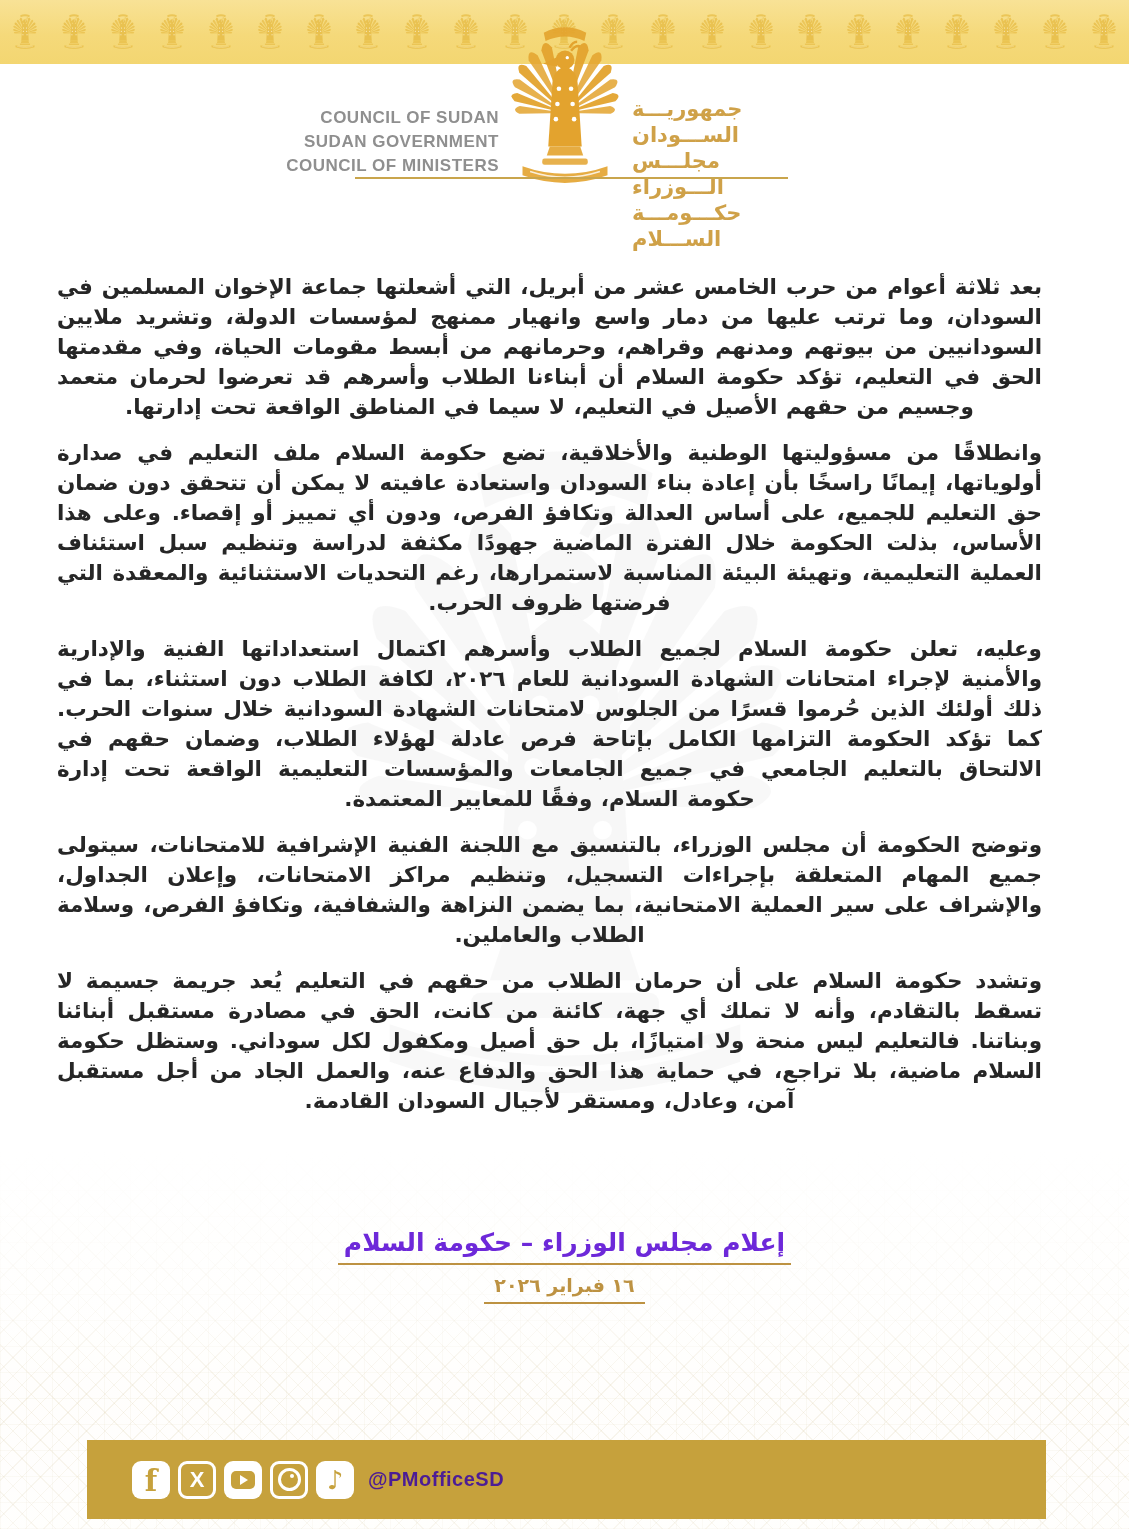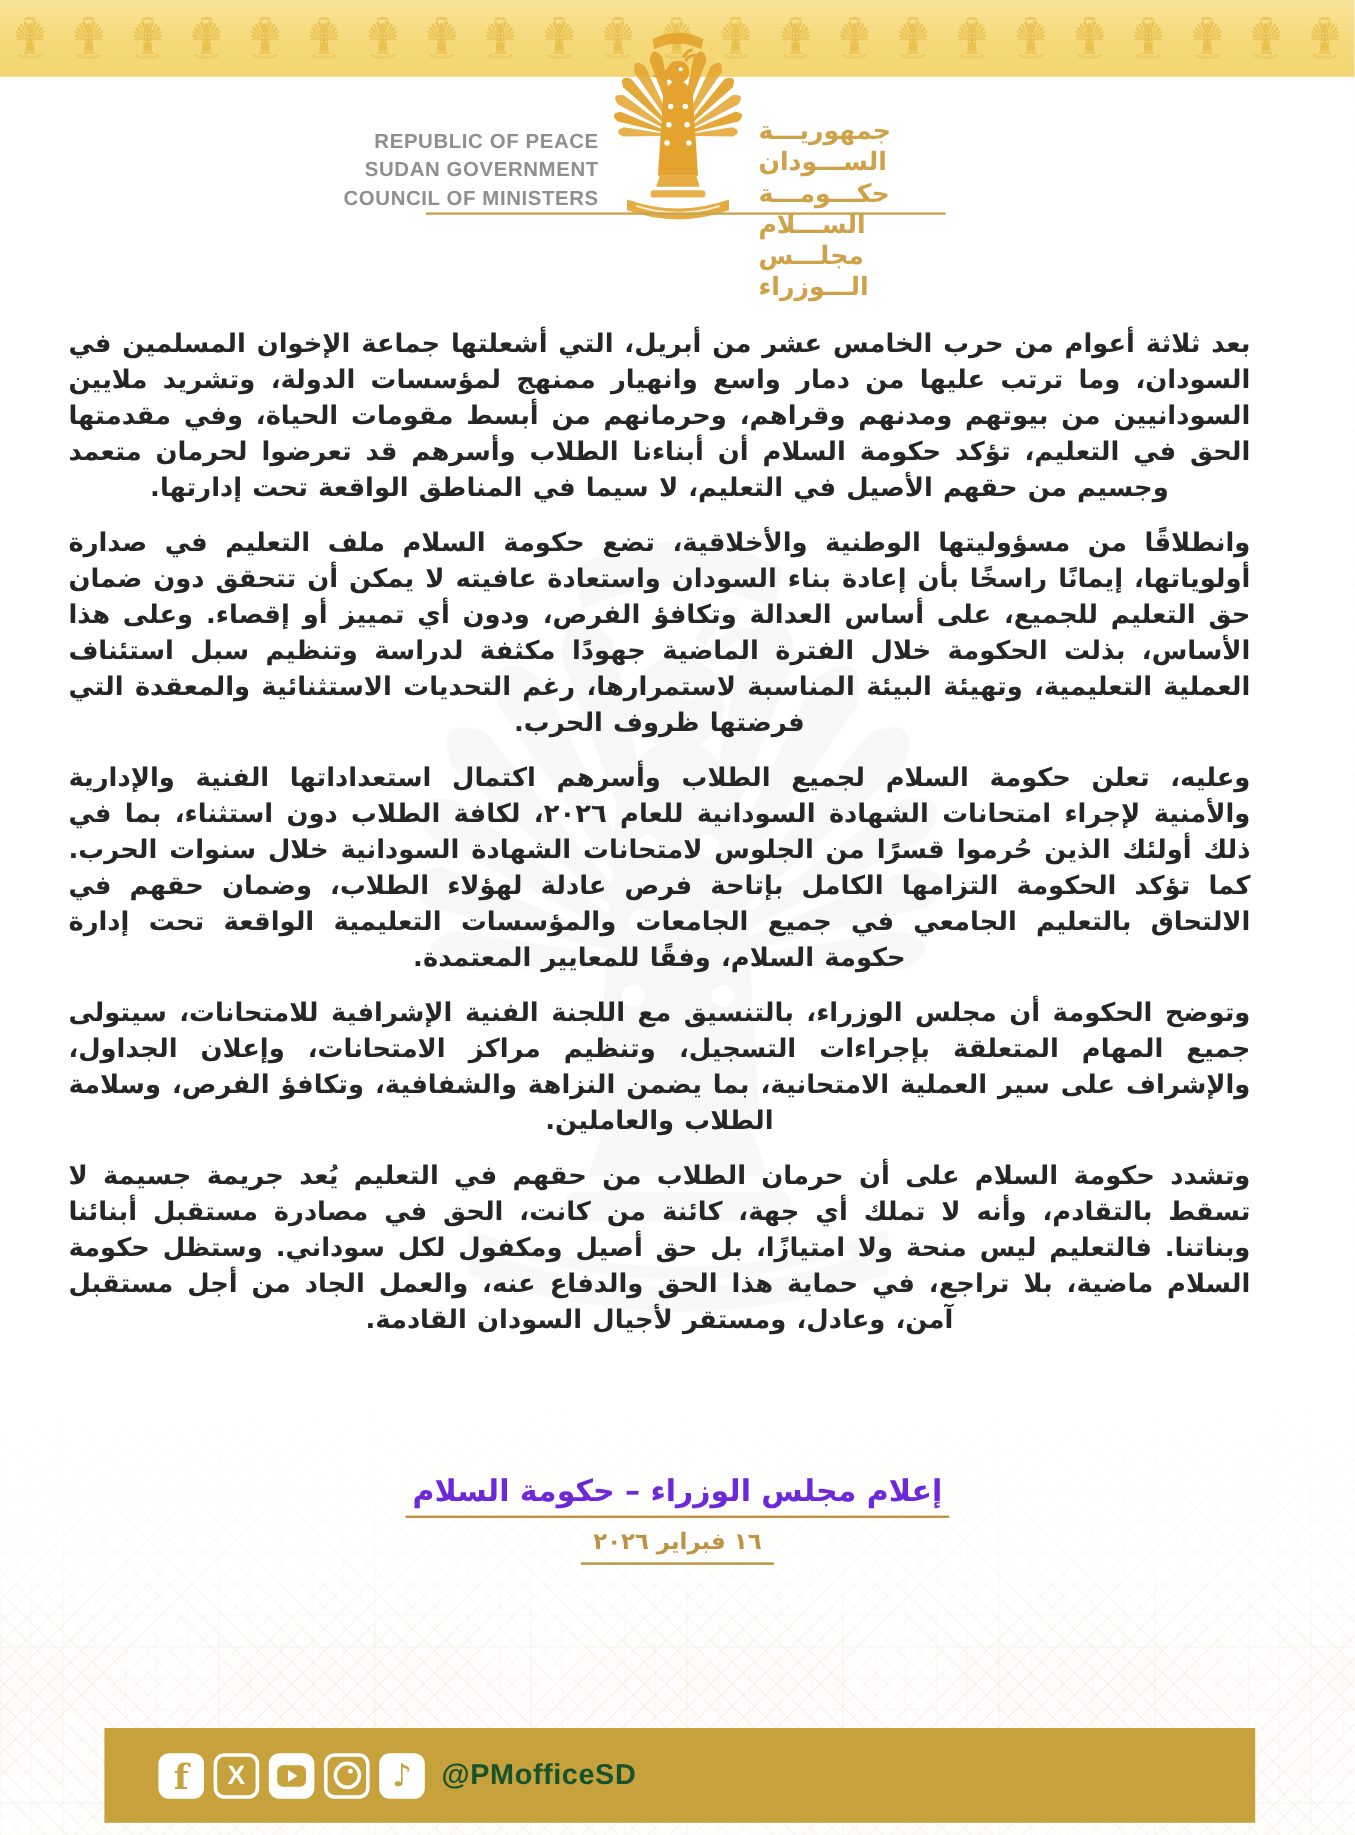--- a/index.html
+++ b/index.html
@@ -65,22 +65,22 @@
     justify-content:center; box-sizing:border-box; flex:0 0 auto;}
   .sicon.solid{background:#ffffff; color:#c6a13c;}
   .sicon.outline{border:3px solid #ffffff; color:#ffffff; background:transparent;}
   .fb-glyph{font-family:"DejaVu Serif", serif; font-weight:bold; font-size:29px; line-height:1; transform:translateY(2px);}
   .x-glyph{font-family:"Liberation Sans", sans-serif; font-weight:bold; font-size:22px; line-height:1;}
   .yt-badge{width:24px; height:18px; background:#c6a13c; border-radius:5px; display:flex; align-items:center; justify-content:center;}
   .yt-tri{width:0; height:0; border-left:8px solid #ffffff; border-top:5px solid transparent; border-bottom:5px solid transparent; margin-left:2px;}
   .ig-cam{width:17px; height:17px; border:3px solid #ffffff; border-radius:50%; position:relative;}
   .ig-dot{position:absolute; top:3px; right:4px; width:4px; height:4px; border-radius:50%; background:#ffffff;}
   .tk-glyph{font-size:26px; font-weight:bold; line-height:1;}
-  .handle{margin-left:14px; color:#14532d; font-family:"Liberation Sans", sans-serif;
-    font-weight:bold; font-size:24px; letter-spacing:.5px;}
+  .handle{margin-left:14px; color:#4c1d95; font-family:"Liberation Sans", sans-serif;
+    font-weight:bold; font-size:20px; letter-spacing:.5px;}
 
   svg{display:block;}
 </style>
 </head>
 <body>
 
 <div class="page">
 
   <svg width="0" height="0" style="position:absolute" aria-hidden="true">
     <symbol id="emblem-sym" viewBox="0 0 100 112">
@@ -220,31 +220,31 @@
         <svg viewBox="0 0 100 112" class="band-motif">
           <use href="#emblem-sym"></use>
         </svg>
         <svg viewBox="0 0 100 112" class="band-motif">
           <use href="#emblem-sym"></use>
         </svg>
       </div>
 
     <div class="header-row">
       <div class="eng-block">
-        <div>REPUBLIC OF PEACE</div>
+        <div>COUNCIL OF SUDAN</div>
         <div>SUDAN GOVERNMENT</div>
         <div>COUNCIL OF MINISTERS</div>
       </div>
       <svg class="emblem-main" viewBox="0 0 100 112">
         <use href="#emblem-sym"></use>
       </svg>
       <div class="ar-block">
         <div>جمهوريـــة الســـودان</div>
+        <div>مجلـــس الـــوزراء</div>
         <div>حكـــومـــة الســـلام</div>
-        <div>مجلـــس الـــوزراء</div>
       </div>
     </div>
     <div class="header-divider"></div>
 
 
     <svg class="watermark" viewBox="0 0 100 112">
       <use href="#emblem-sym"></use>
     </svg>
 
     <div class="body-text">

